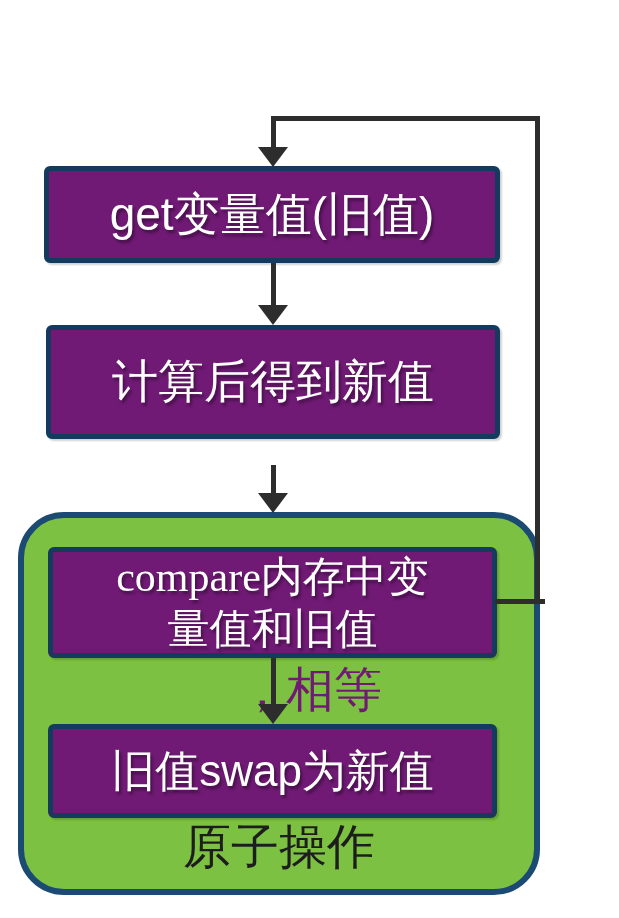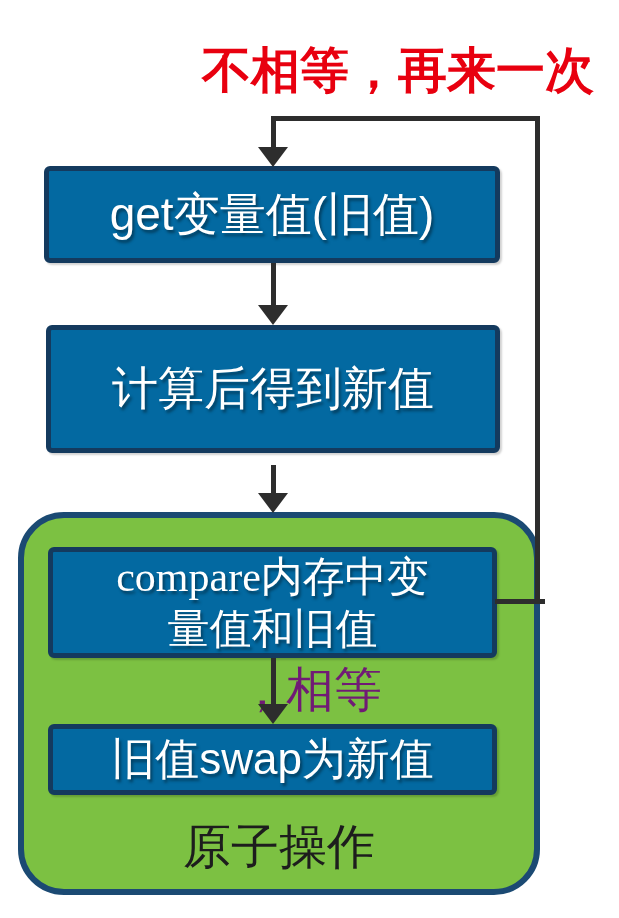--- a/index.html
+++ b/index.html
@@ -20,39 +20,39 @@
     line-height: 1.0;
     font-weight: bold;
     color: #e8000f;
     white-space: nowrap;
     letter-spacing: 0px;
     z-index: 2;
   }
   
   .node {
     position: absolute;
-    background: #0369a1;
+    background: #701a75;
     border: 5px solid #143a5e;
     border-radius: 6px;
     box-sizing: border-box;
     display: flex;
     align-items: center;
     justify-content: center;
     text-align: center;
     color: #ffffff;
     font-family: "Liberation Sans", serif;
     text-shadow: 2px 3px 3px rgba(0,0,0,0.40);
     box-shadow: 2px 2px 2px rgba(0,0,0,0.18);
     z-index: 3;
   }
   .node-get     { left: 44px;  top: 166px; width: 456px; height: 97px;  font-size: 46px; }
-  .node-calc    { left: 46px;  top: 325px; width: 454px; height: 128px; font-size: 46px; }
+  .node-calc    { left: 46px;  top: 325px; width: 454px; height: 114px; font-size: 46px; }
   .node-compare { left: 48px;  top: 547px; width: 449px; height: 111px; font-size: 42px;
                   line-height: 52px; white-space: pre-line; font-family: Liberation Serif, serif; }
-  .node-swap    { left: 48px;  top: 724px; width: 449px; height: 71px;  font-size: 44px; text-align: center; }
+  .node-swap    { left: 48px;  top: 724px; width: 449px; height: 94px;  font-size: 44px; text-align: center; }
   
   .group {
     position: absolute;
     left: 18px;
     top: 512px;
     width: 522px;
     height: 383px;
     background: #7cc142;
     border: 6px solid #1b4a73;
     border-radius: 46px;
@@ -135,21 +135,20 @@
     color: rgba(130,130,130,0.85);
     white-space: nowrap;
     z-index: 5;
   }
 </style>
 </head>
 <body>
 
 <div class="scene">
 
-  <div class="title">不相等，再来一次</div>
 
   <div class="loop-stub"></div>
   <div class="loop-corner"></div>
   <div class="shaft shaft-entry"></div>
   <div class="head  head-entry"></div>
 
   <div class="node node-get">get变量值(旧值)</div>
 
   <div class="shaft shaft-1"></div>
   <div class="head  head-1"></div>

